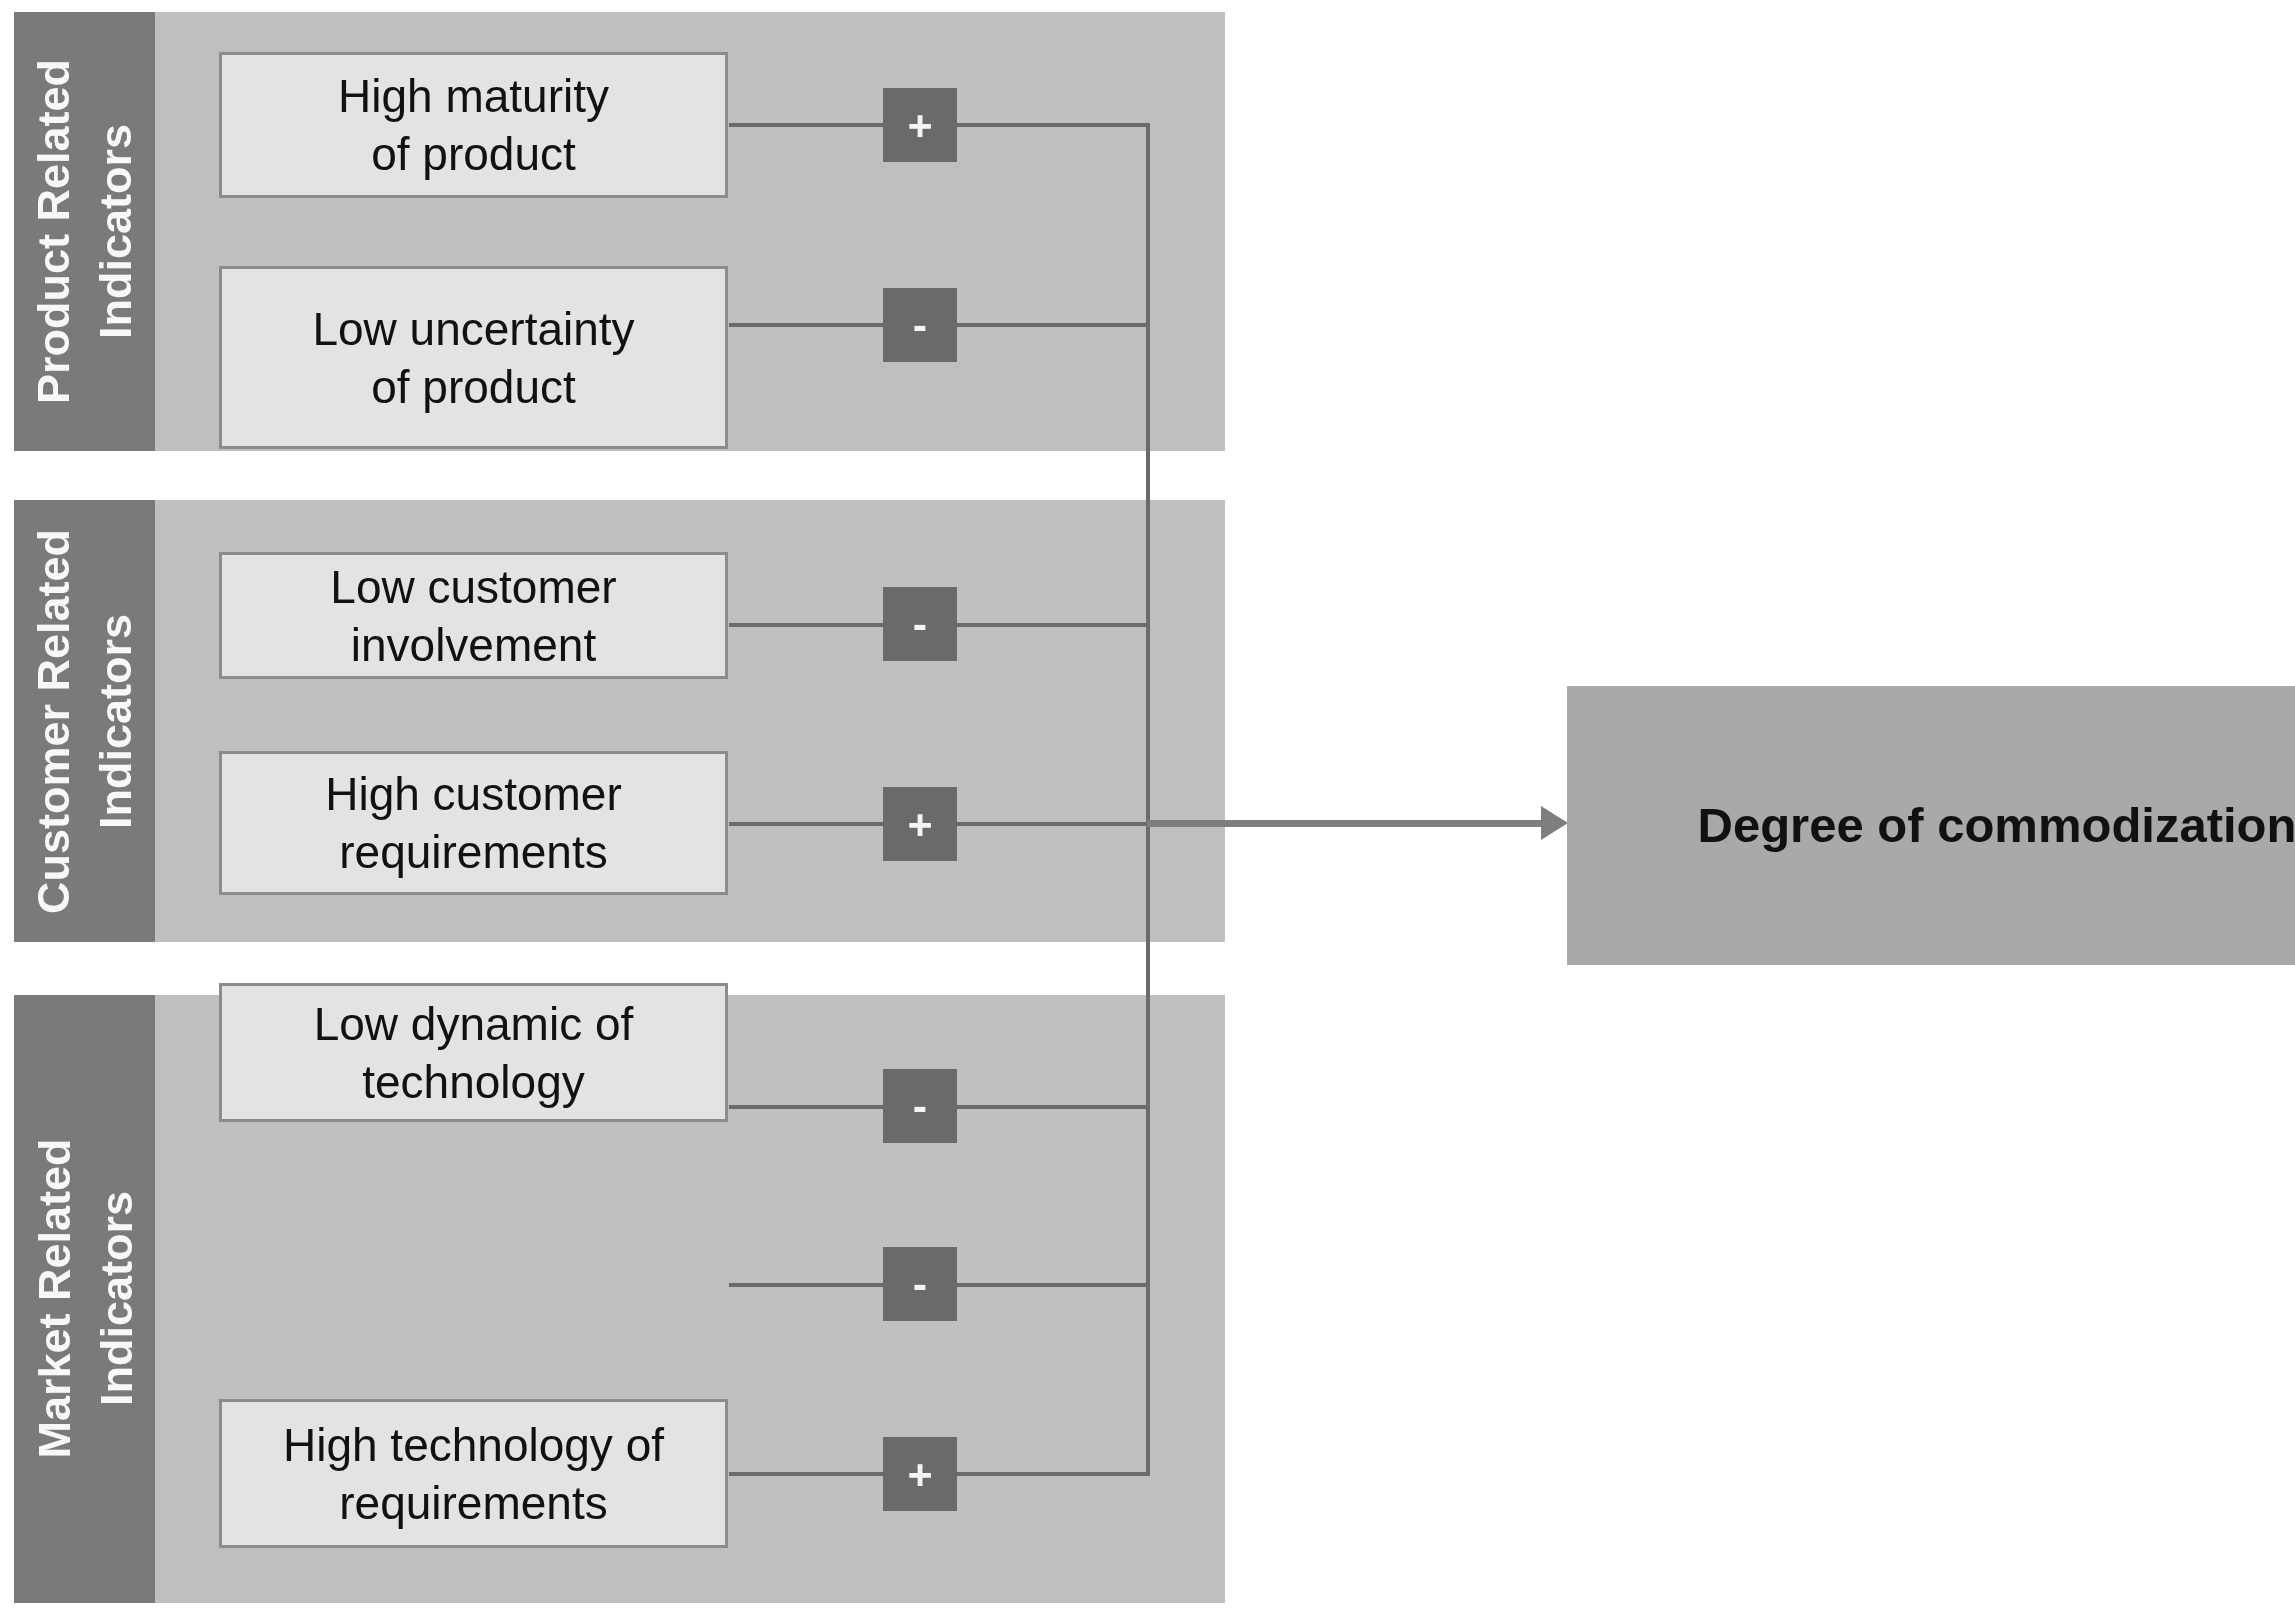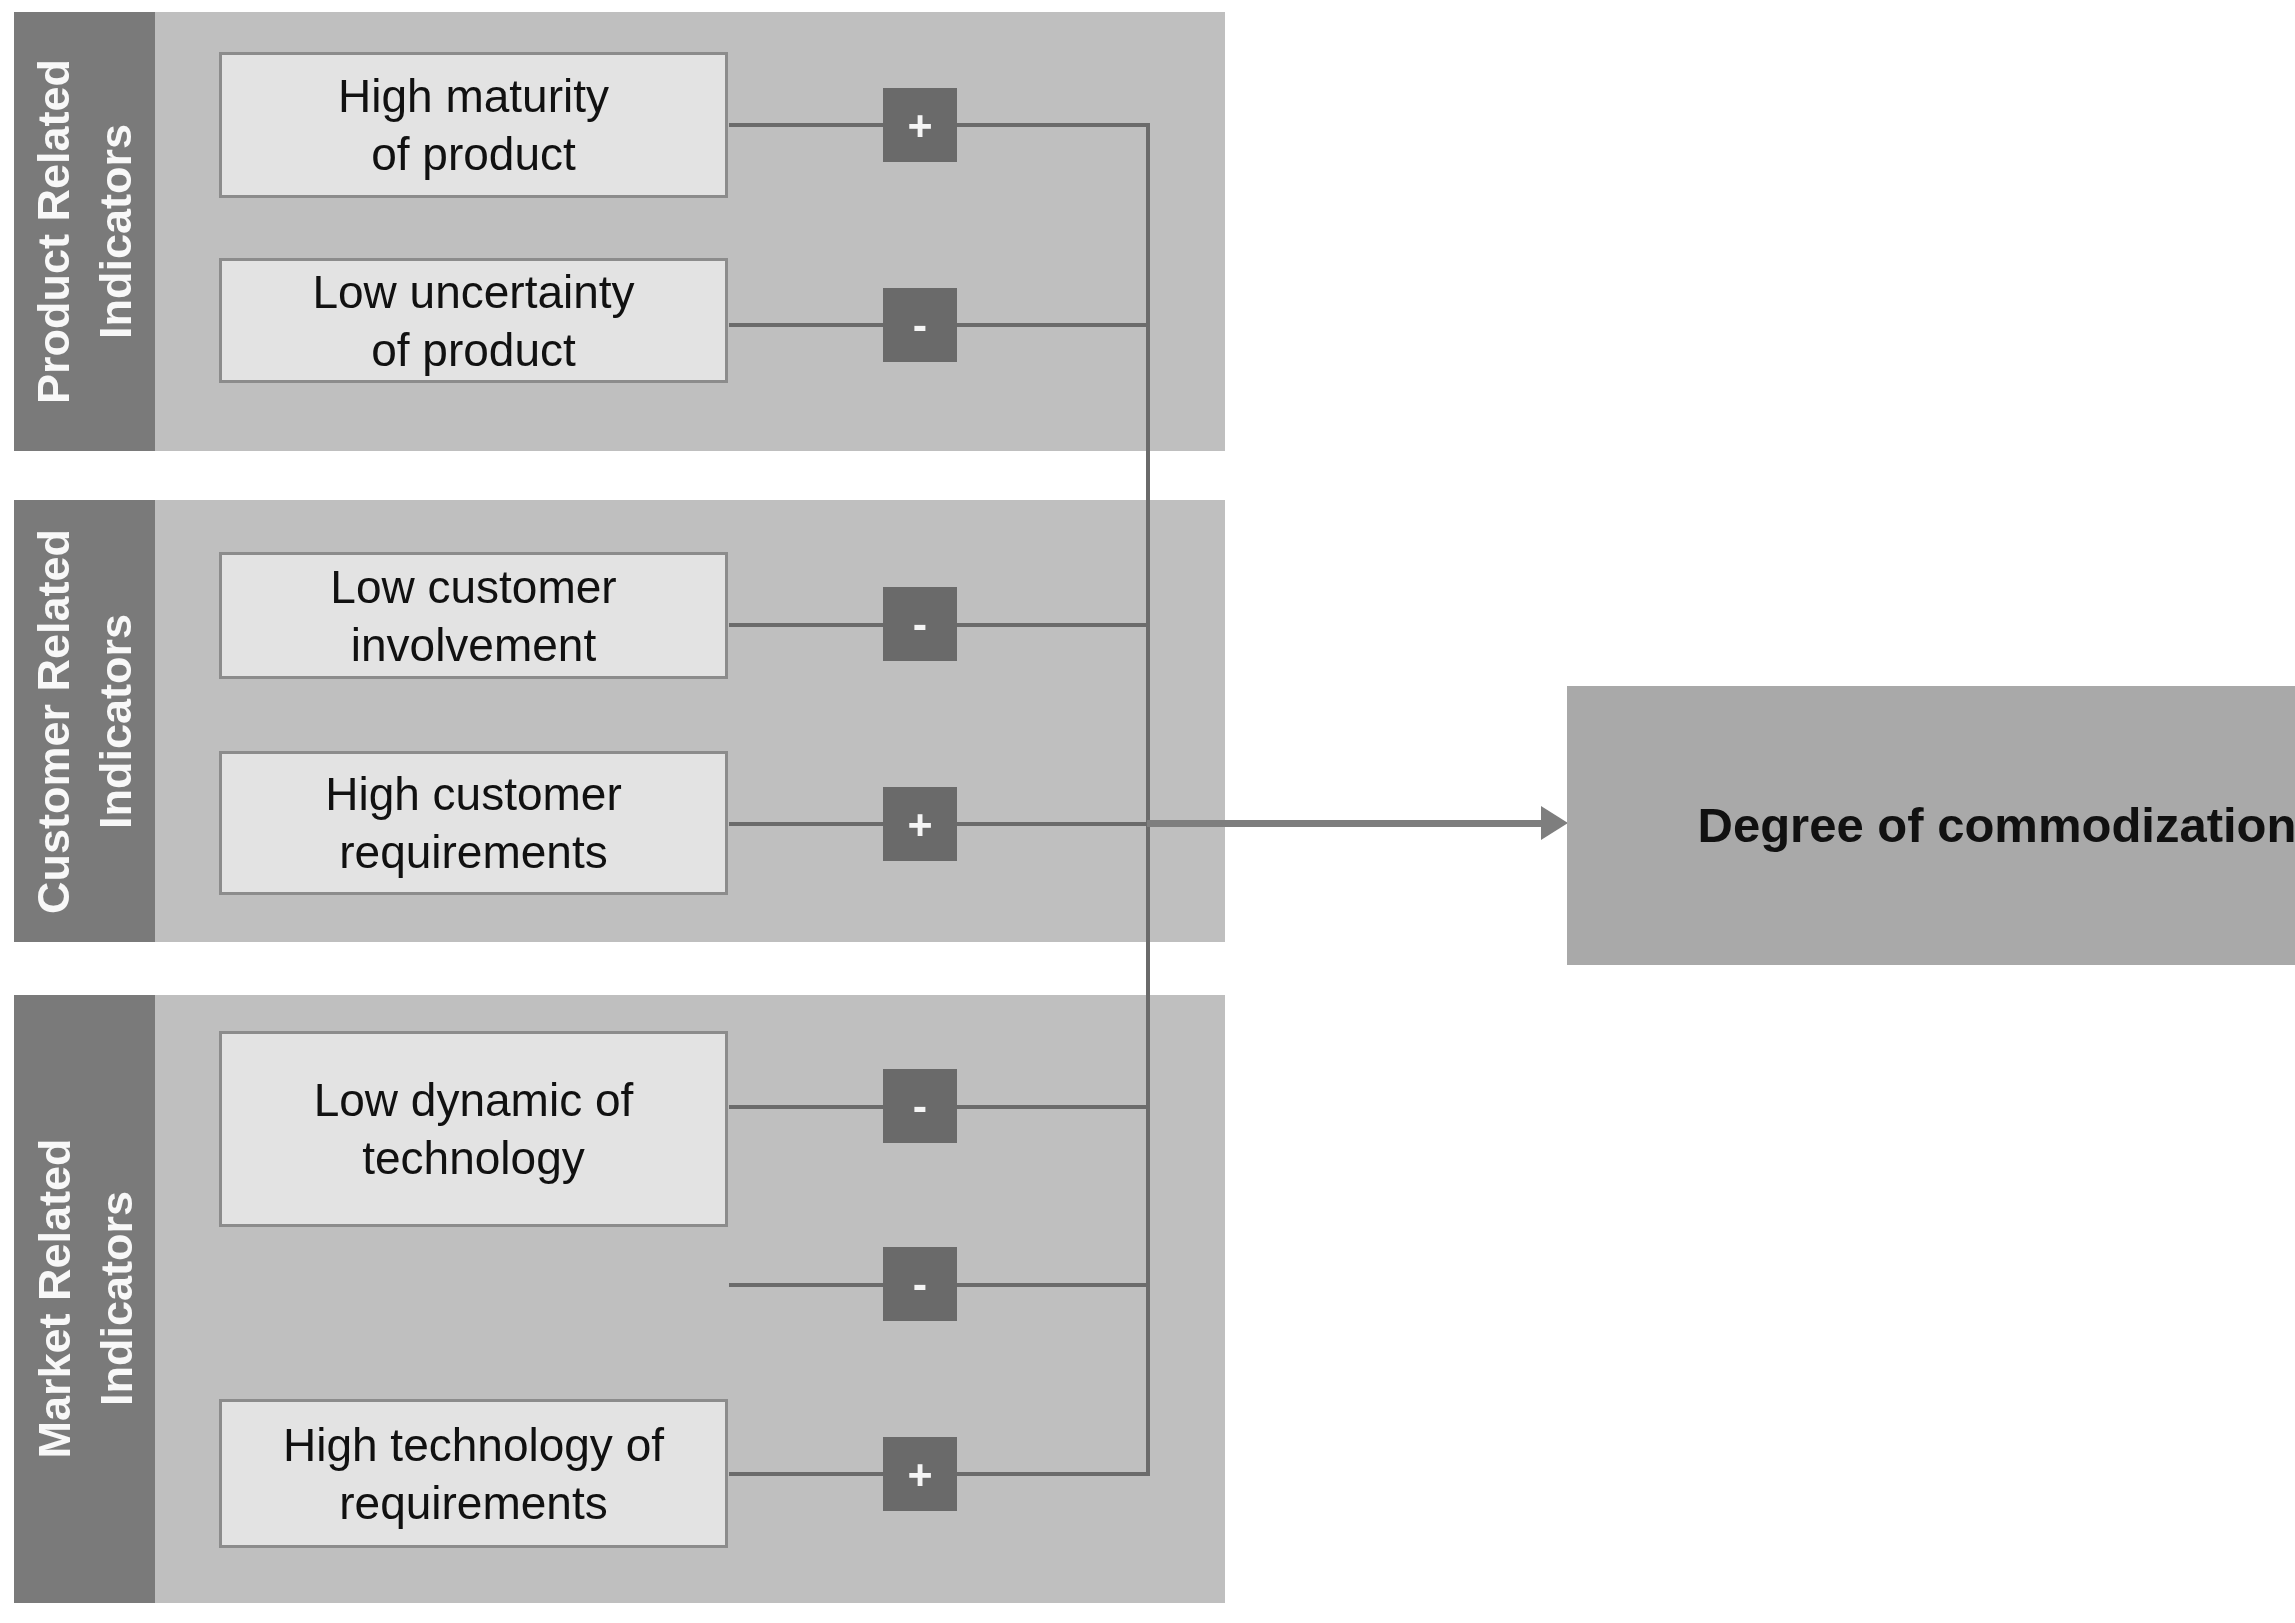--- a/index.html
+++ b/index.html
@@ -113,33 +113,33 @@
 
   <div class="trunk"></div>
 
   <div class="arrow-line"></div>
   <div class="arrowhead"></div>
 
   <div class="ibox" style="top:52px;height:146px">
     <span>High maturity</span>
     <span>of product</span>
   </div>
-  <div class="ibox" style="top:258px;height:125px">
+  <div class="ibox" style="top:266px;height:183px">
     <span>Low uncertainty</span>
     <span>of product</span>
   </div>
   <div class="ibox" style="top:552px;height:127px">
     <span>Low customer</span>
     <span>involvement</span>
   </div>
   <div class="ibox" style="top:751px;height:144px">
     <span>High customer</span>
     <span>requirements</span>
   </div>
-  <div class="ibox" style="top:1031px;height:196px">
+  <div class="ibox" style="top:983px;height:139px">
     <span>Low dynamic of</span>
     <span>technology</span>
   </div>
   <div class="ibox" style="top:1399px;height:149px">
     <span>High technology of</span>
     <span>requirements</span>
   </div>
 
   <div class="square" style="top:88px">
     <span>+</span>

